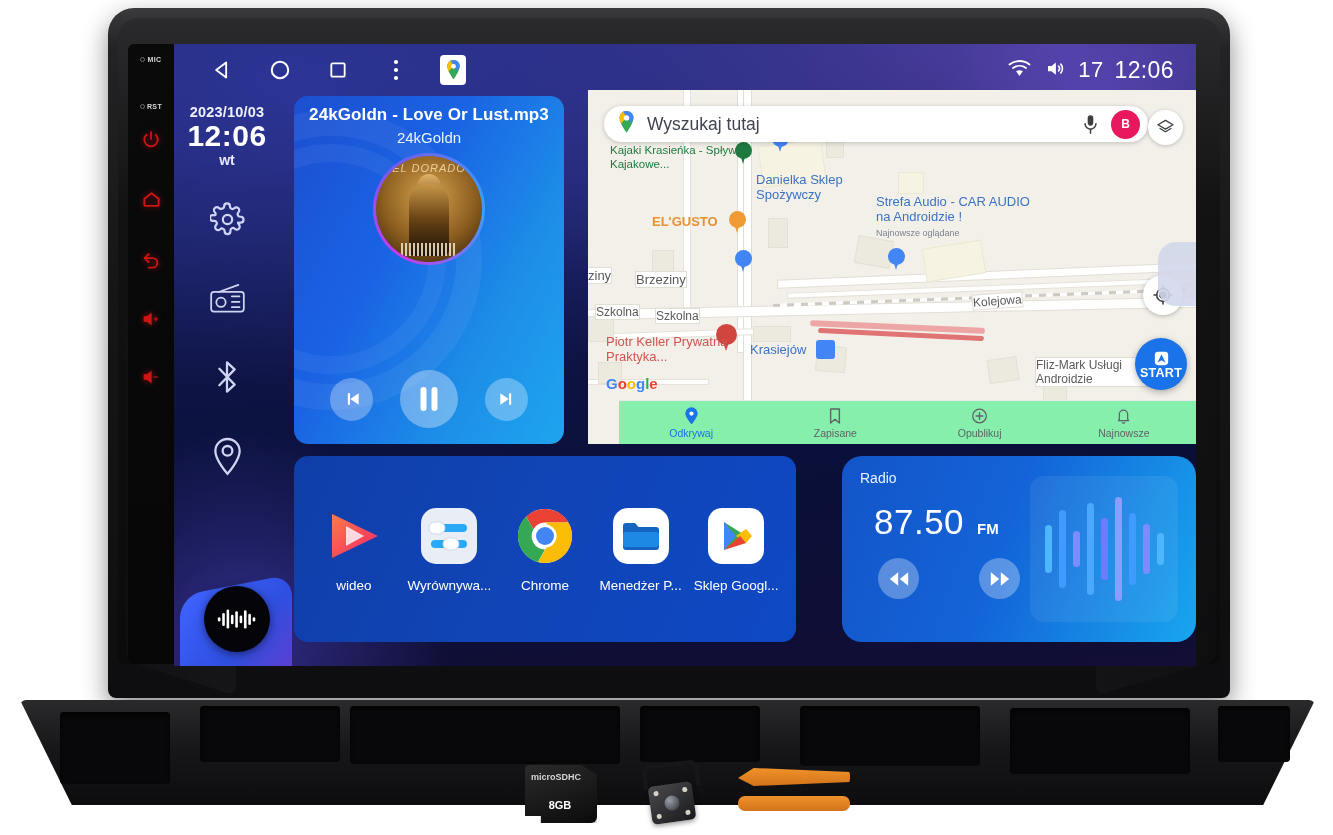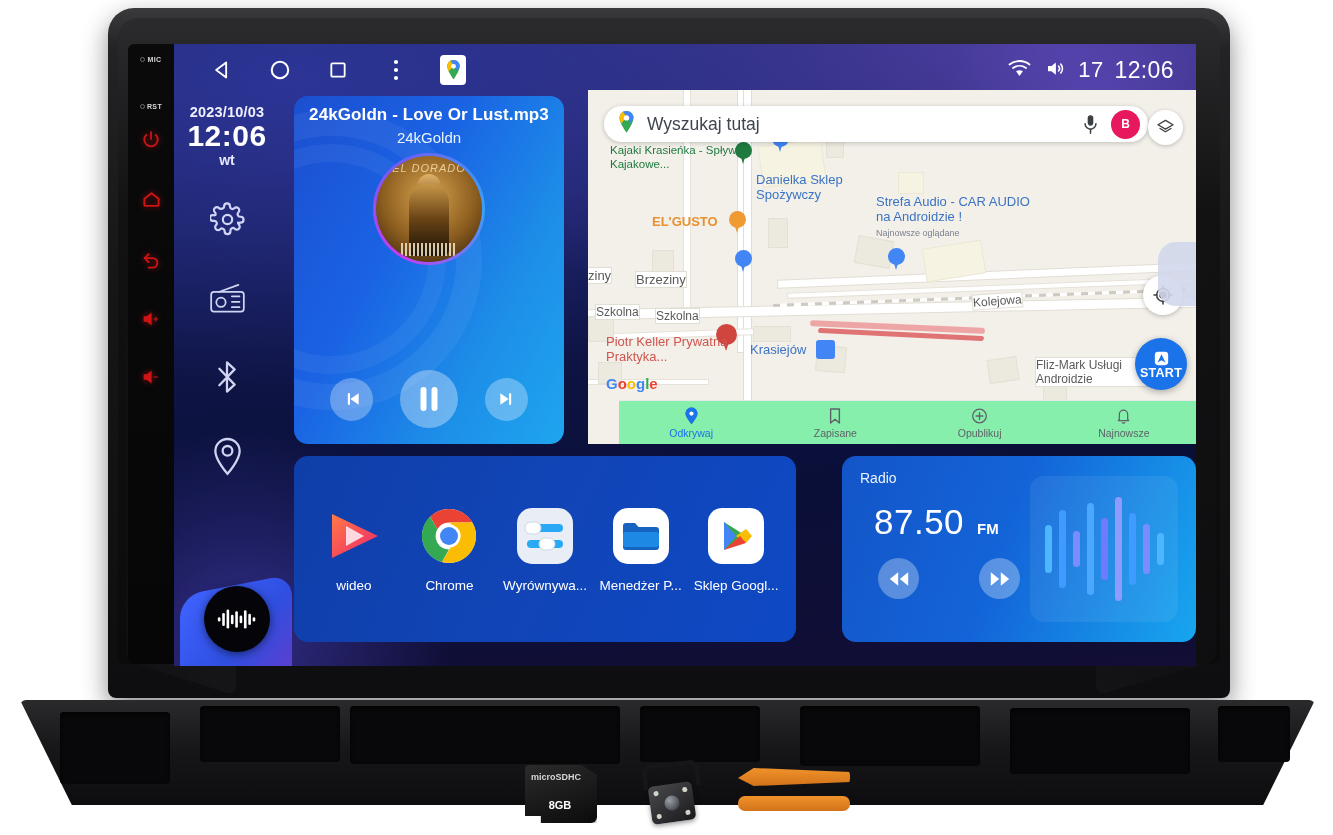--- a/index.html
+++ b/index.html
@@ -169,21 +169,21 @@
 
   
   .apps-card { position:absolute; left:120px; top:412px; width:502px; height:186px; border-radius:14px;
     background: linear-gradient(115deg,#0f3ea8 0%, #1144b6 45%, #0e49c4 100%); z-index:5;
     display:flex; align-items:center; justify-content:space-around; padding:0 12px; }
   .app { width:90px; display:flex; flex-direction:column; align-items:center; gap:12px; cursor:pointer; }
   .app-ico { width:60px; height:60px; display:flex; align-items:center; justify-content:center; }
   .app-lbl { color:#fff; font-size:13.5px; max-width:92px; white-space:nowrap; overflow:hidden; text-overflow:ellipsis; text-align:center; }
 
   
-  .radio-card { position:absolute; left:668px; top:412px; width:354px; height:186px; border-radius:14px;
+  .radio-card { position:absolute; left:668px; top:412px; width:354px; height:186px; border-radius:20px;
     background: linear-gradient(110deg,#1355c8 0%, #1364d8 46%, #18a6ef 100%); z-index:5; padding:14px 18px; }
   .rd-title { color:#eaf2ff; font-size:14px; }
   .rd-freq-row { display:flex; align-items:baseline; gap:13px; margin-top:16px; margin-left:14px; }
   .rd-freq { color:#fff; font-size:35px; font-weight:500; letter-spacing:.5px; }
   .rd-unit { color:#fff; font-size:15px; font-weight:700; }
   .rd-btns { display:flex; gap:60px; margin-top:16px; margin-left:18px; }
   .rd-btn { width:41px; height:41px; border-radius:50%; background:rgba(255,255,255,.3);
     display:flex; align-items:center; justify-content:center; cursor:pointer; }
   .rd-viz { position:absolute; right:18px; top:20px; width:148px; height:146px; border-radius:14px;
     background: rgba(255,255,255,.07); display:flex; align-items:center; justify-content:center; gap:7px; }
@@ -572,41 +572,41 @@
               </defs>
             <path d="M6 4 L52 26 L6 48 Z" fill="url(#gv)"></path>
             <path d="M20 16 L38 26 L20 36 Z" fill="#ffd9df"></path>
           </svg>
         </div>
         <div class="app-lbl">wideo</div>
       </div>
       <div class="app">
         <div class="app-ico">
           <svg width="56" height="56" viewBox="0 0 56 56">
+            <rect x="0" y="0" width="56" height="56" rx="15" fill="#e9eef6"></rect>
+            <rect x="10" y="16" width="36" height="8" rx="4" fill="#29a8f5"></rect>
+            <rect x="8" y="14" width="16" height="12" rx="6" fill="#fdfeff" stroke="#cfd9e6" stroke-width="1"></rect>
+            <rect x="10" y="32" width="36" height="8" rx="4" fill="#29a8f5"></rect>
+            <rect x="22" y="30" width="16" height="12" rx="6" fill="#fdfeff" stroke="#cfd9e6" stroke-width="1"></rect>
+          </svg>
+        </div>
+        <div class="app-lbl">Wyrównywa...</div>
+      </div>
+      <div class="app">
+        <div class="app-ico">
+          <svg width="56" height="56" viewBox="0 0 56 56">
             <circle cx="28" cy="28" r="27" fill="#fff"></circle>
             <path d="M28 1a27 27 0 0 1 23.4 13.5H28a13.5 13.5 0 0 0-11.7 6.8L9.1 8.6A26.9 26.9 0 0 1 28 1z" fill="#ea4335"></path>
             <path d="M9.1 8.6l7.2 12.7A13.5 13.5 0 0 0 28 41.5l-7 12.6A27 27 0 0 1 9.1 8.6z" fill="#34a853"></path>
             <path d="M51.4 14.5A27 27 0 0 1 21 54.1l11.8-20.4A13.5 13.5 0 0 0 28 14.5z" fill="#fbbc04"></path>
             <circle cx="28" cy="28" r="11.6" fill="#fff"></circle>
             <circle cx="28" cy="28" r="9" fill="#4285f4"></circle>
           </svg>
         </div>
         <div class="app-lbl">Chrome</div>
-      </div>
-      <div class="app">
-        <div class="app-ico">
-          <svg width="56" height="56" viewBox="0 0 56 56">
-            <rect x="0" y="0" width="56" height="56" rx="15" fill="#e9eef6"></rect>
-            <rect x="10" y="16" width="36" height="8" rx="4" fill="#29a8f5"></rect>
-            <rect x="8" y="14" width="16" height="12" rx="6" fill="#fdfeff" stroke="#cfd9e6" stroke-width="1"></rect>
-            <rect x="10" y="32" width="36" height="8" rx="4" fill="#29a8f5"></rect>
-            <rect x="22" y="30" width="16" height="12" rx="6" fill="#fdfeff" stroke="#cfd9e6" stroke-width="1"></rect>
-          </svg>
-        </div>
-        <div class="app-lbl">Wyrównywa...</div>
       </div>
       <div class="app">
         <div class="app-ico">
           <svg width="56" height="56" viewBox="0 0 56 56">
             <rect x="0" y="0" width="56" height="56" rx="15" fill="#ffffff"></rect>
             <path d="M10 18a3 3 0 0 1 3-3h9l3.5 4H43a3 3 0 0 1 3 3v17a3 3 0 0 1-3 3H13a3 3 0 0 1-3-3z" fill="#1565c0"></path>
             <rect x="10" y="24" width="36" height="15" rx="2.5" fill="#1e88e5"></rect>
           </svg>
         </div>
         <div class="app-lbl">Menedżer P...</div>

